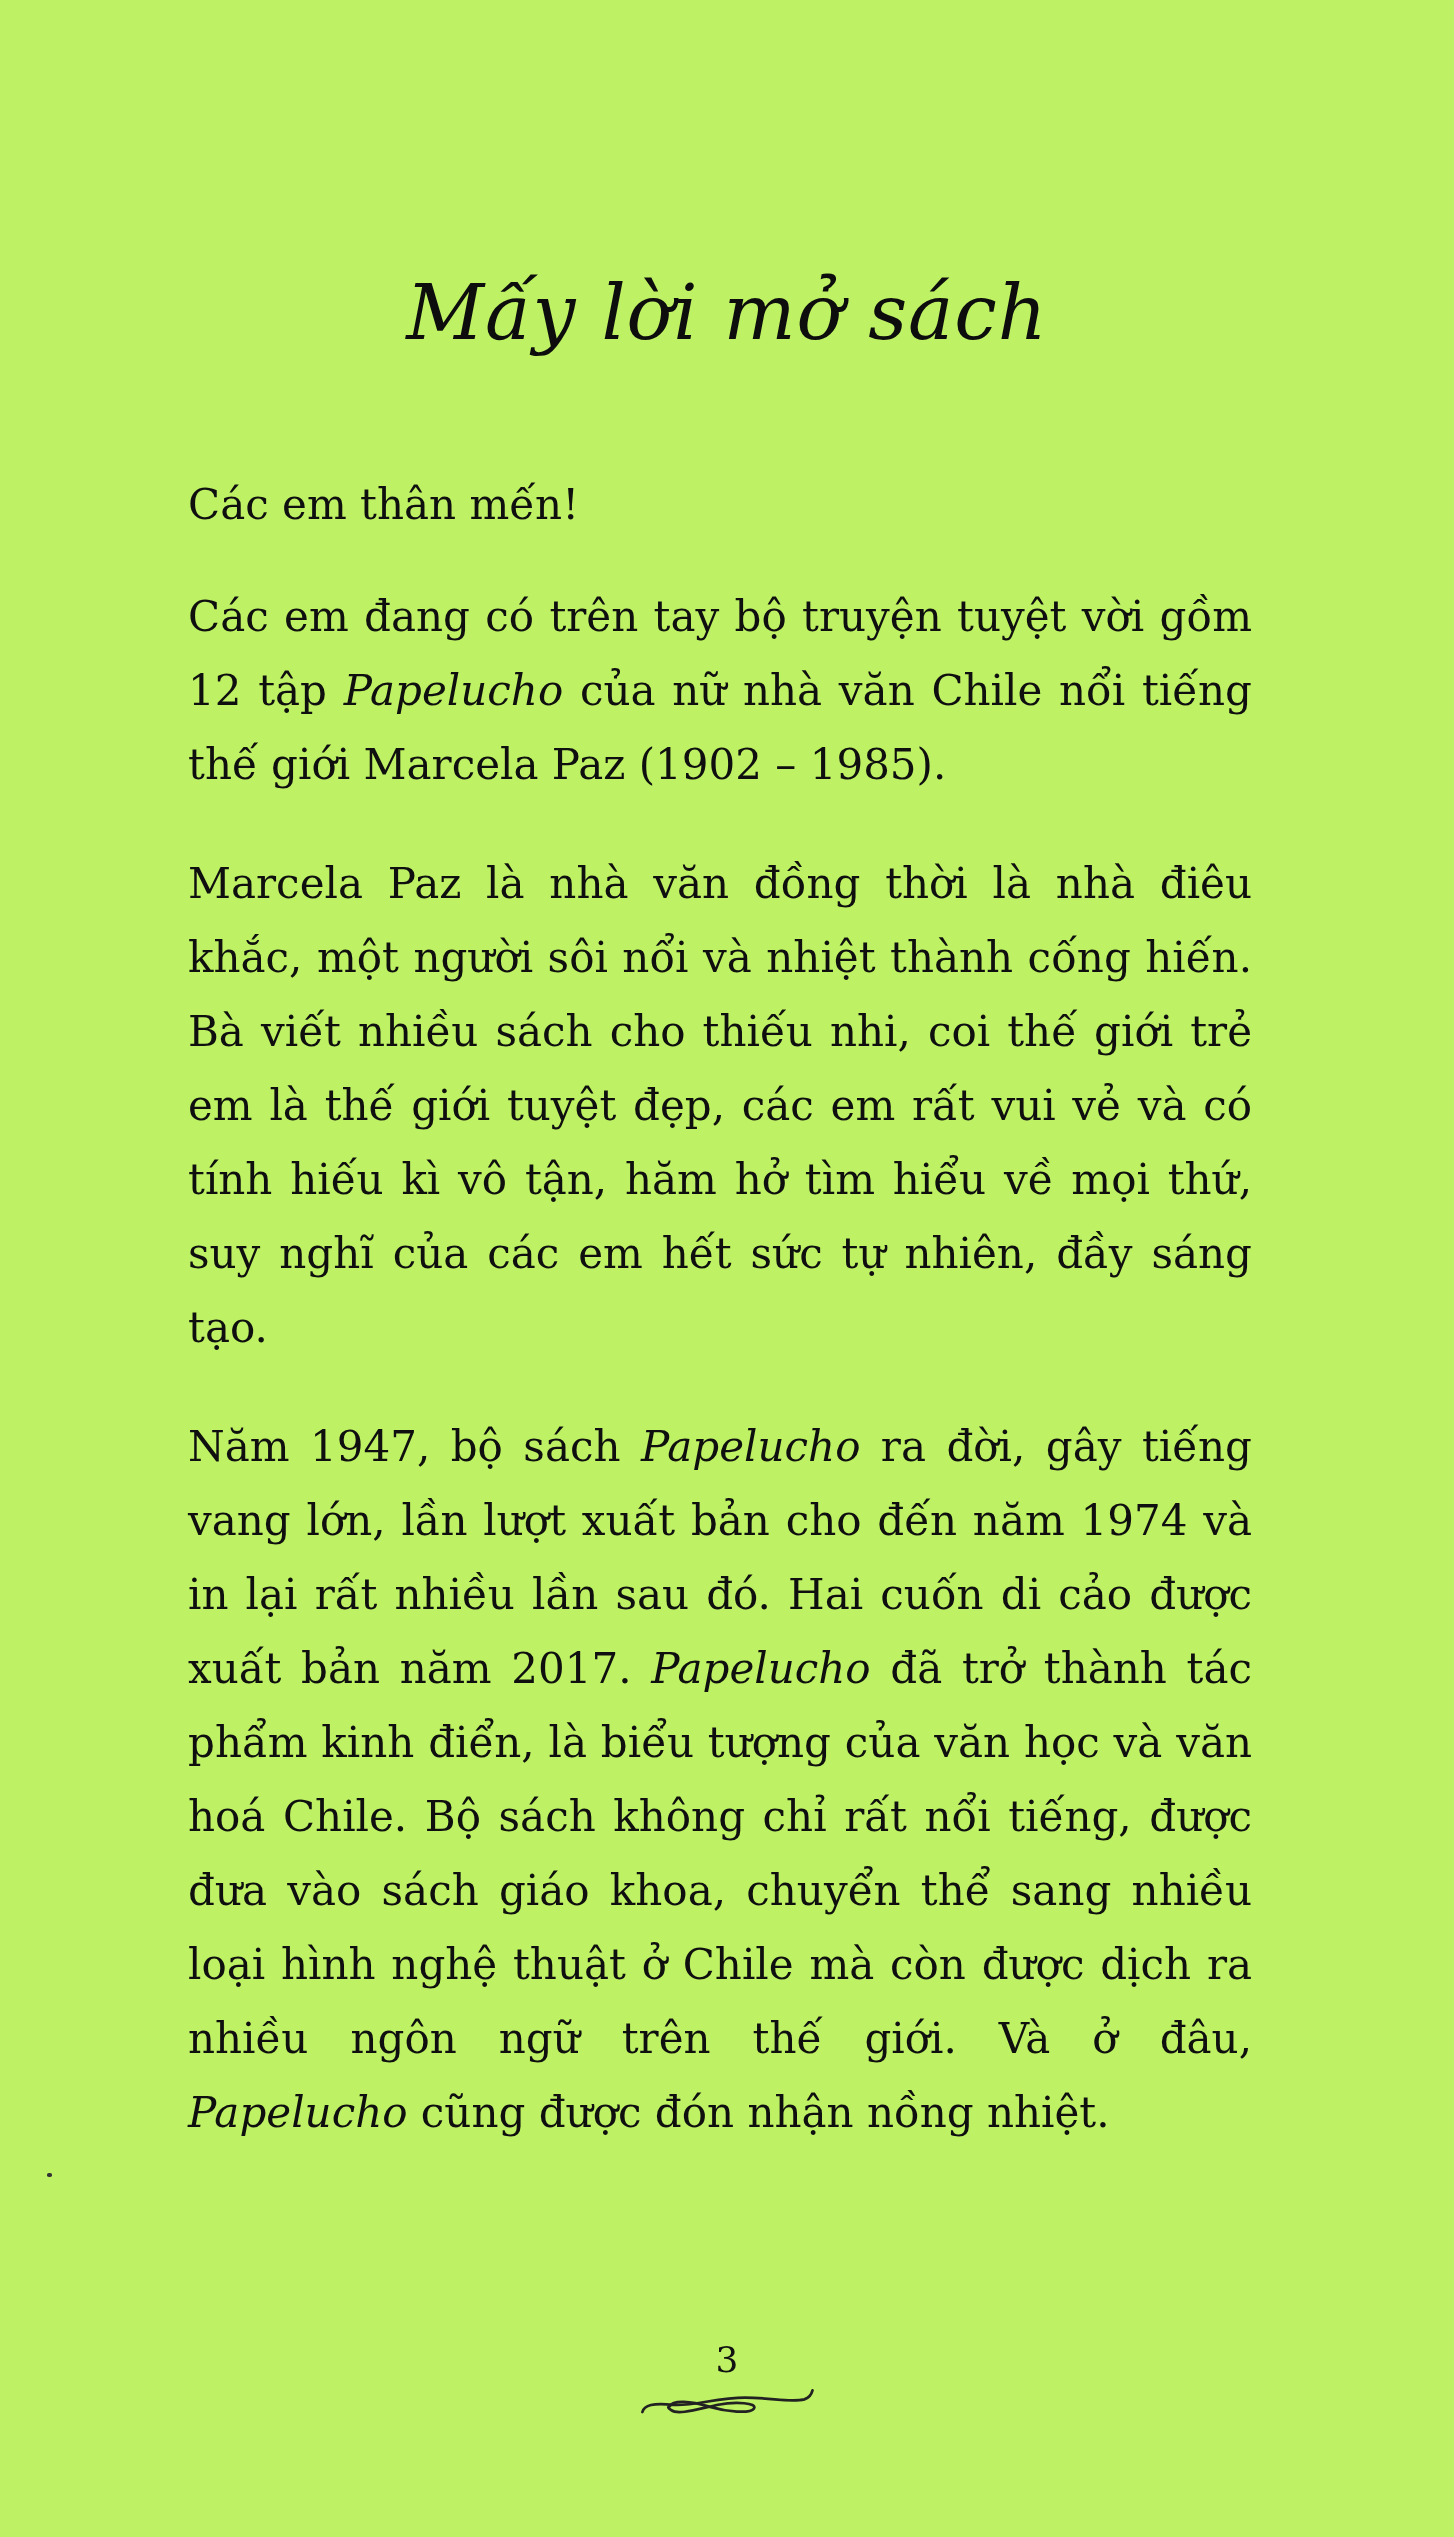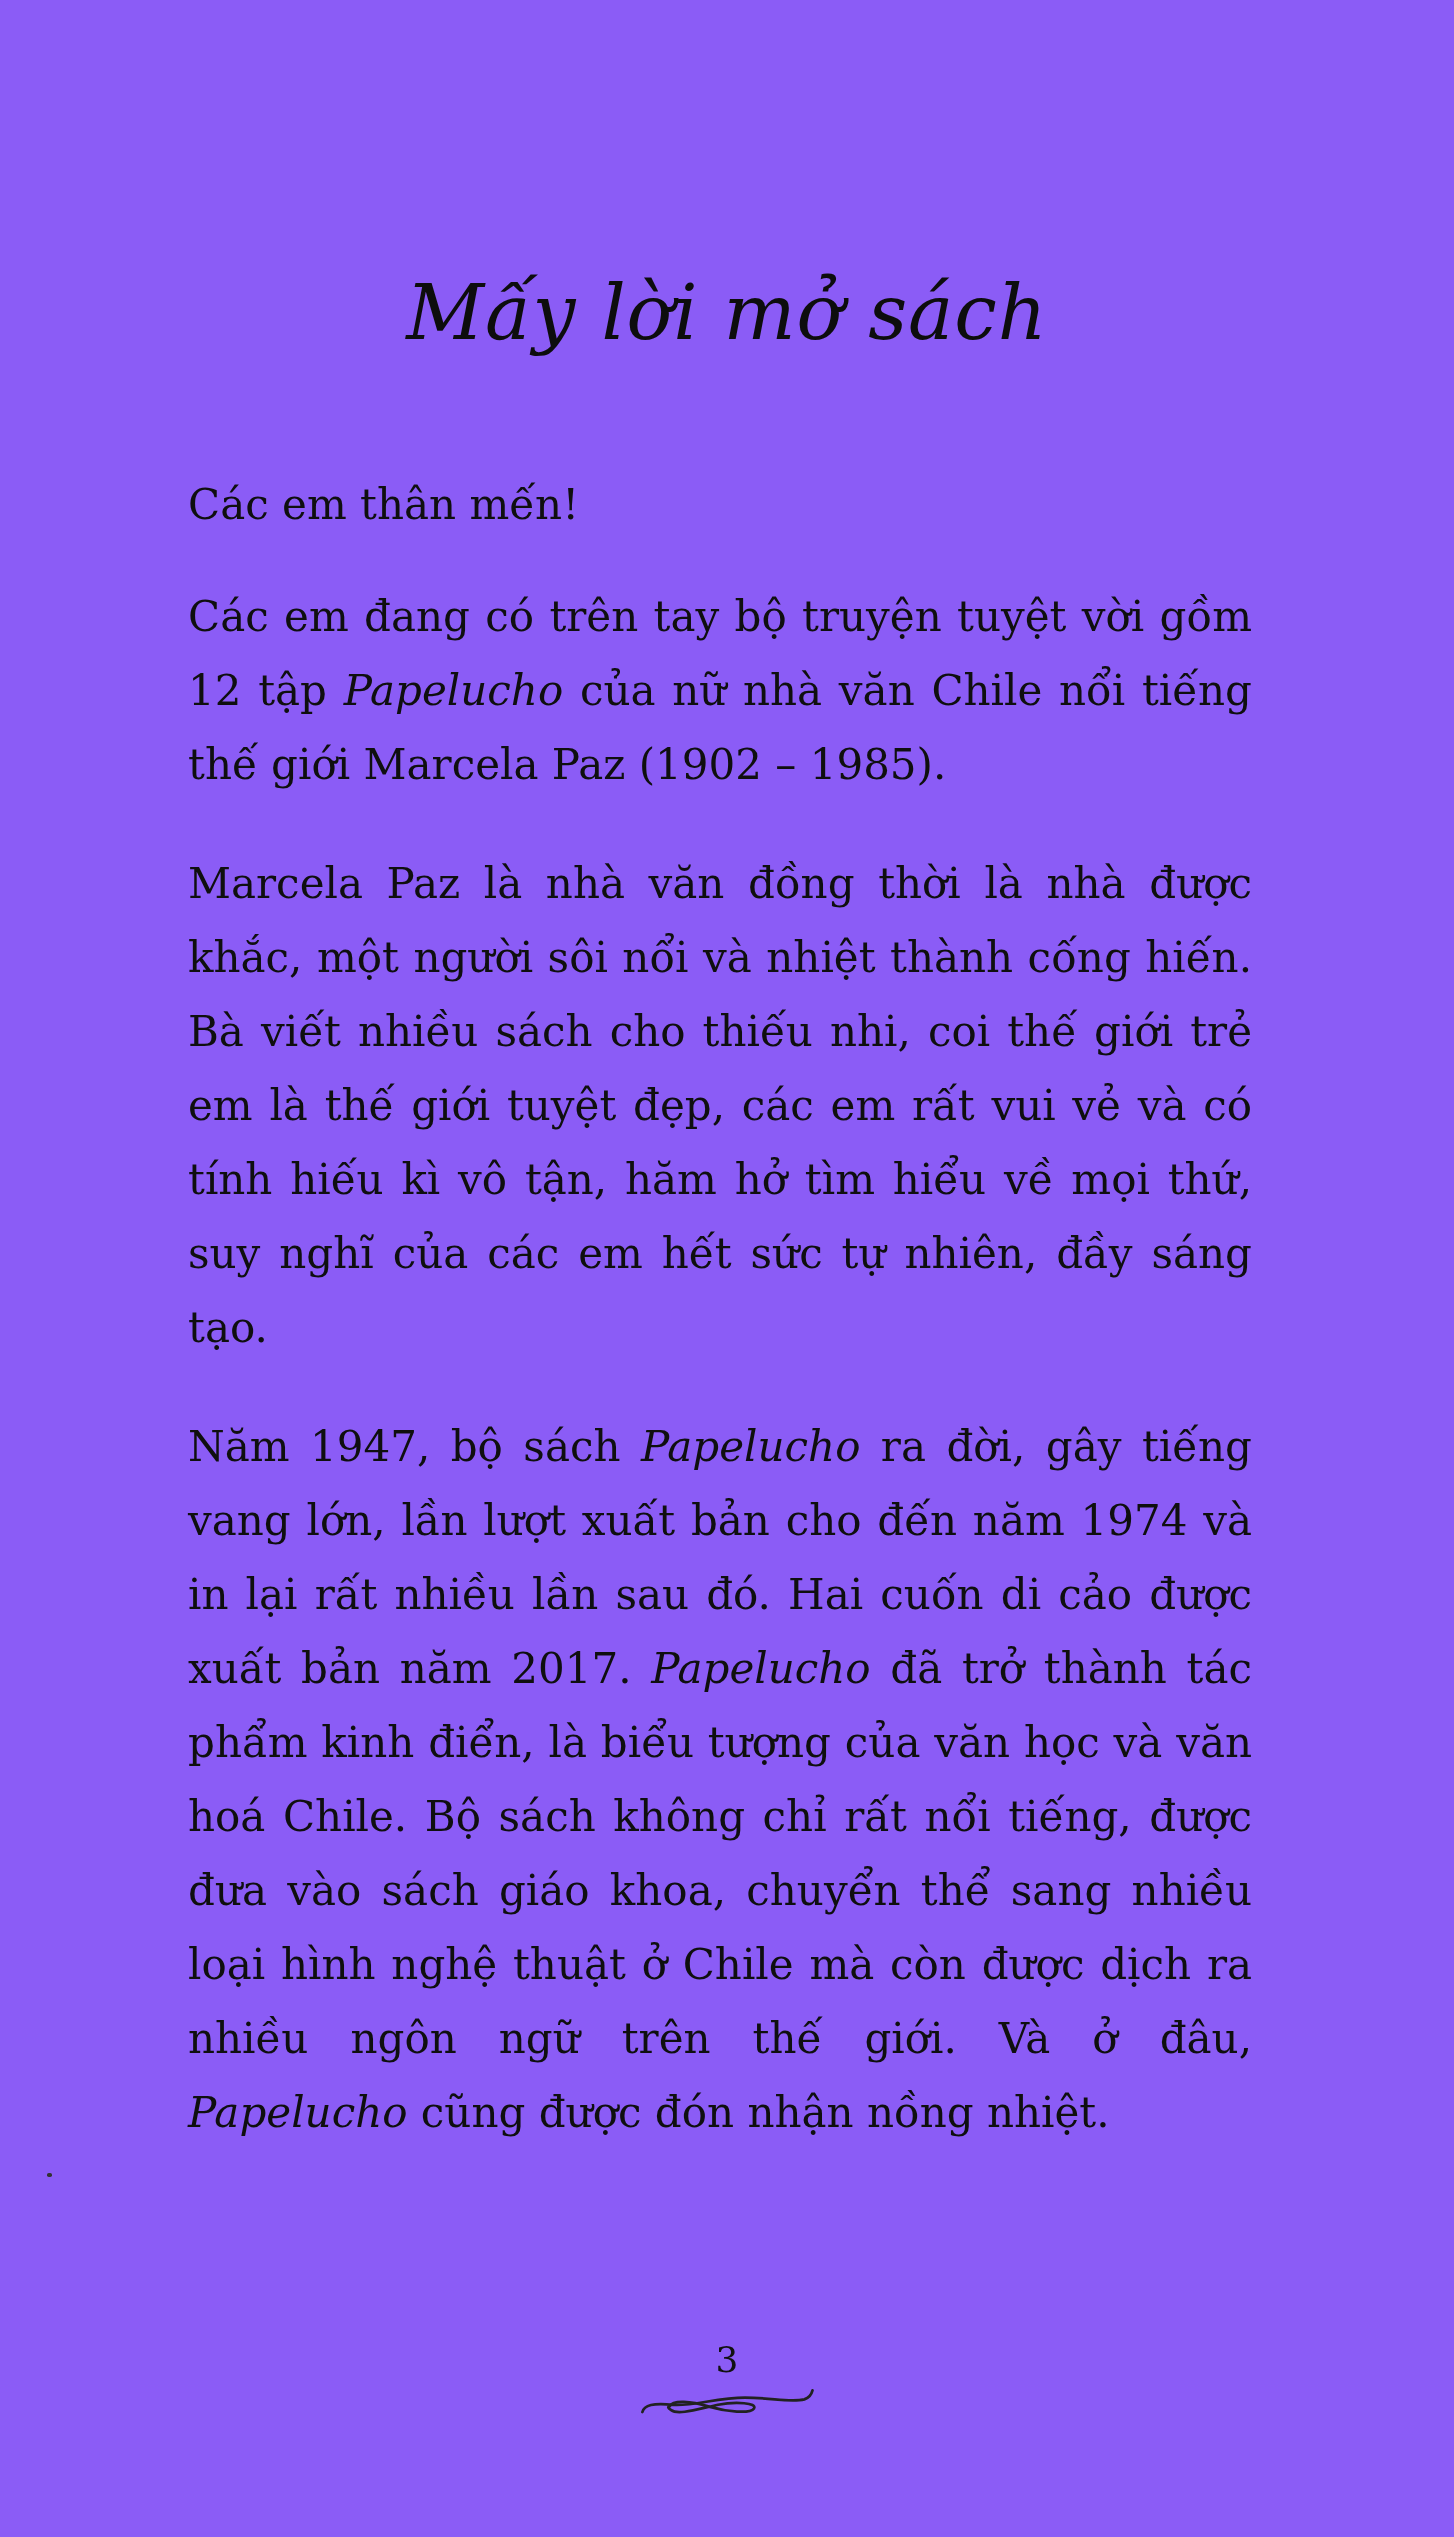--- a/index.html
+++ b/index.html
@@ -13,21 +13,21 @@
       position: relative;
       overflow: hidden;
       font-family: "DejaVu Serif", "Liberation Serif", serif;
       color: #111111;
     }
     .page {
       position: absolute;
       left: 0; top: 0;
       width: 1454px;
       height: 2538px;
-      background: #8b5cf6;
+      background: #bef264;
     }
     .title {
       position: absolute;
       top: 263px;
       left: 0;
       width: 1454px;
       text-align: center;
       font-family: "DejaVu Serif", "Liberation Serif", serif;
       font-style: italic;
       font-size: 76px;
@@ -100,21 +100,21 @@
 
     <p class="para salutation">
       <span>Các em thân mến!</span>
     </p>
 
     <p class="para">
       <span>Các em đang có trên tay bộ truyện tuyệt vời gồm 12 tập </span><em class="work">Papelucho</em><span> của nữ nhà văn Chile nổi tiếng thế giới Marcela Paz (1902 – 1985).</span>
     </p>
 
     <p class="para">
-      <span>Marcela Paz là nhà văn đồng thời là nhà được khắc, một người sôi nổi và nhiệt thành cống hiến. Bà viết nhiều sách cho thiếu nhi, coi thế giới trẻ em là thế giới tuyệt đẹp, các em rất vui vẻ và có tính hiếu kì vô tận, hăm hở tìm hiểu về mọi thứ, suy nghĩ của các em hết sức tự nhiên, đầy sáng tạo.</span>
+      <span>Marcela Paz là nhà văn đồng thời là nhà điêu khắc, một người sôi nổi và nhiệt thành cống hiến. Bà viết nhiều sách cho thiếu nhi, coi thế giới trẻ em là thế giới tuyệt đẹp, các em rất vui vẻ và có tính hiếu kì vô tận, hăm hở tìm hiểu về mọi thứ, suy nghĩ của các em hết sức tự nhiên, đầy sáng tạo.</span>
     </p>
 
     <p class="para">
       <span>Năm 1947, bộ sách </span><em class="work">Papelucho</em><span> ra đời, gây tiếng vang lớn, lần lượt xuất bản cho đến năm 1974 và in lại rất nhiều lần sau đó. Hai cuốn di cảo được xuất bản năm 2017. </span><em class="work">Papelucho</em><span> đã trở thành tác phẩm kinh điển, là biểu tượng của văn học và văn hoá Chile. Bộ sách không chỉ rất nổi tiếng, được đưa vào sách giáo khoa, chuyển thể sang nhiều loại hình nghệ thuật ở Chile mà còn được dịch ra nhiều ngôn ngữ trên thế giới. Và ở đâu, </span><em class="work">Papelucho</em><span> cũng được đón nhận nồng nhiệt.</span>
     </p>
 
   </div>
 
   <div class="stray-dot"></div>
 

